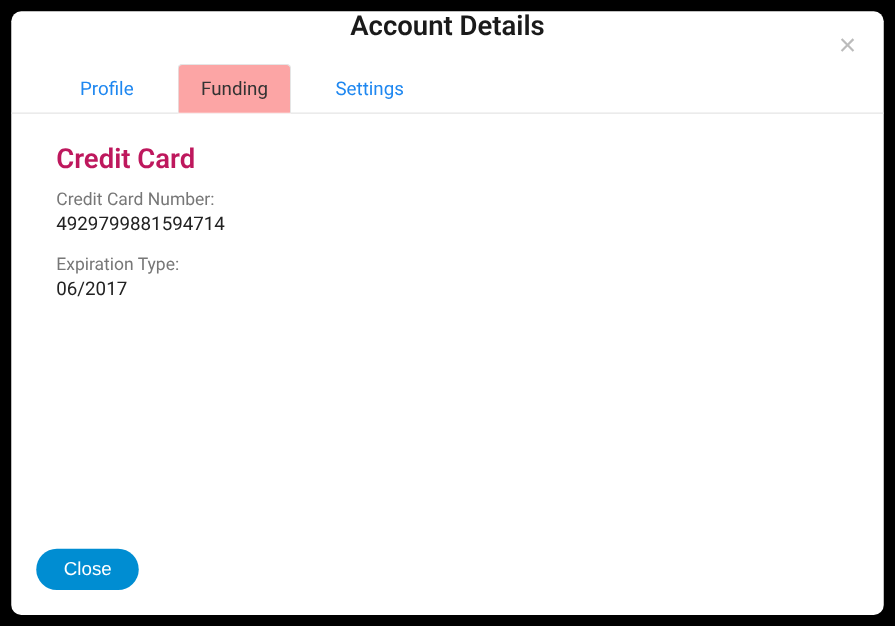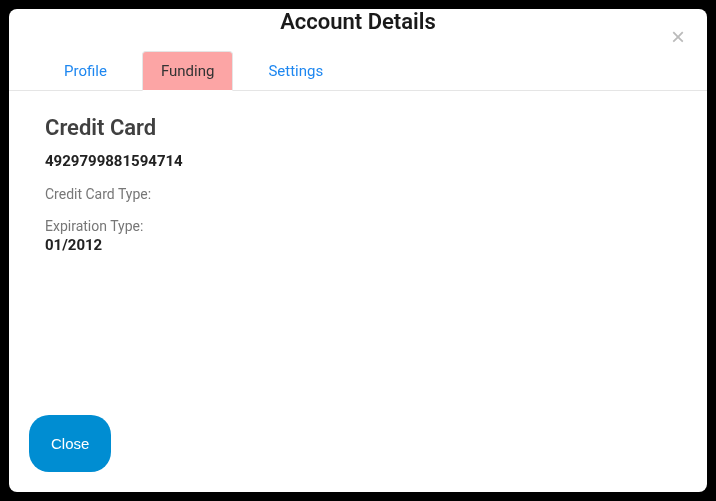--- a/index.html
+++ b/index.html
@@ -75,45 +75,44 @@
       background: #fca5a5;
     }
     .modal-body {
       padding: 24px 36px 12px 36px;
       flex: 1;
       overflow: auto;
     }
     .section-title {
       font-size: 22px;
       font-weight: 600;
-      color: #404040;
+      color: #be185d;
       margin-bottom: 12px;
     }
     .field {
       margin-bottom: 16px;
     }
     .field-label {
       font-size: 14px;
       color: #777;
       margin-bottom: 2px;
     }
     .field-value {
       font-size: 15px;
       color: #222;
-      font-weight: bold;
     }
     .modal-footer {
       padding: 12px 20px 20px 20px;
     }
     .close-button {
       background: #008dd2;
       color: #fff;
       border: none;
       border-radius: 20px;
-      padding: 20px 22px;
+      padding: 8px 22px;
       font-size: 15px;
       cursor: pointer;
     }
   </style>
 </head>
 <body>
 
 <div class="modal">
   <div class="modal-header">
     <h2 class="modal-title">Account Details</h2>
@@ -123,30 +122,30 @@
   <div class="tabs">
     <div class="tab">Profile</div>
     <div class="tab active">Funding</div>
     <div class="tab">Settings</div>
   </div>
 
   <div class="modal-body">
     <h3 class="section-title">Credit Card</h3>
 
     <div class="field">
+      <div class="field-label">Credit Card Number:</div>
       <div class="field-value">4929799881594714</div>
     </div>
 
     <div class="field">
-      <div class="field-label">Credit Card Type:</div>
     </div>
 
     <div class="field">
       <div class="field-label">Expiration Type:</div>
-      <div class="field-value">01/2012</div>
+      <div class="field-value">06/2017</div>
     </div>
 
 
   </div>
 
   <div class="modal-footer">
     <button class="close-button">Close</button>
   </div>
 </div>
 

